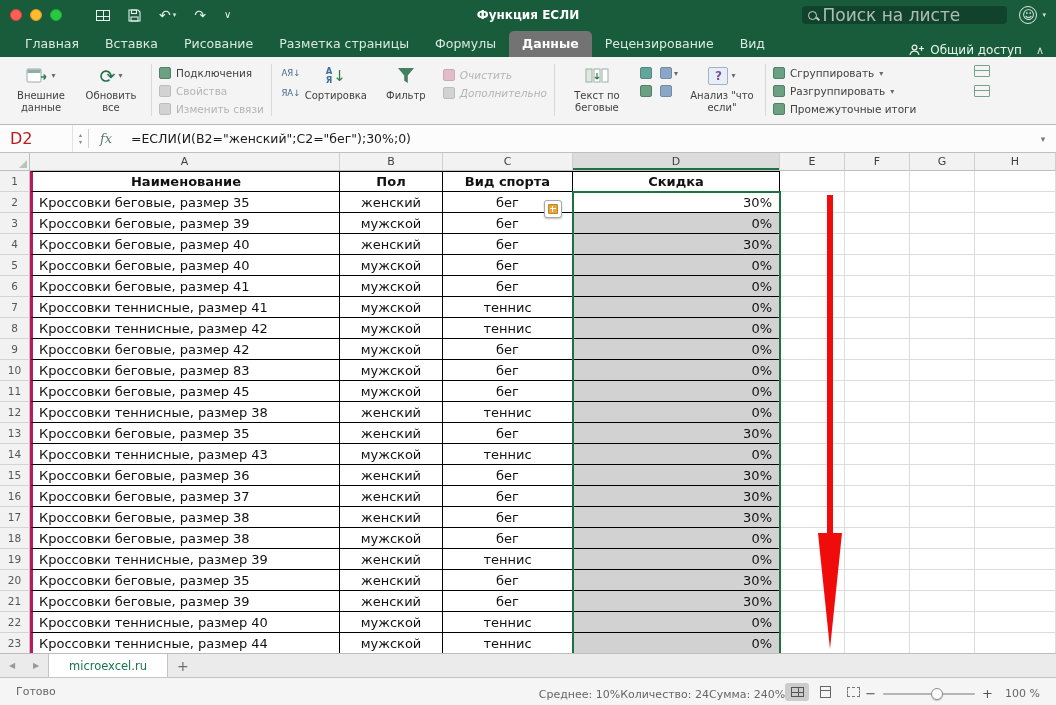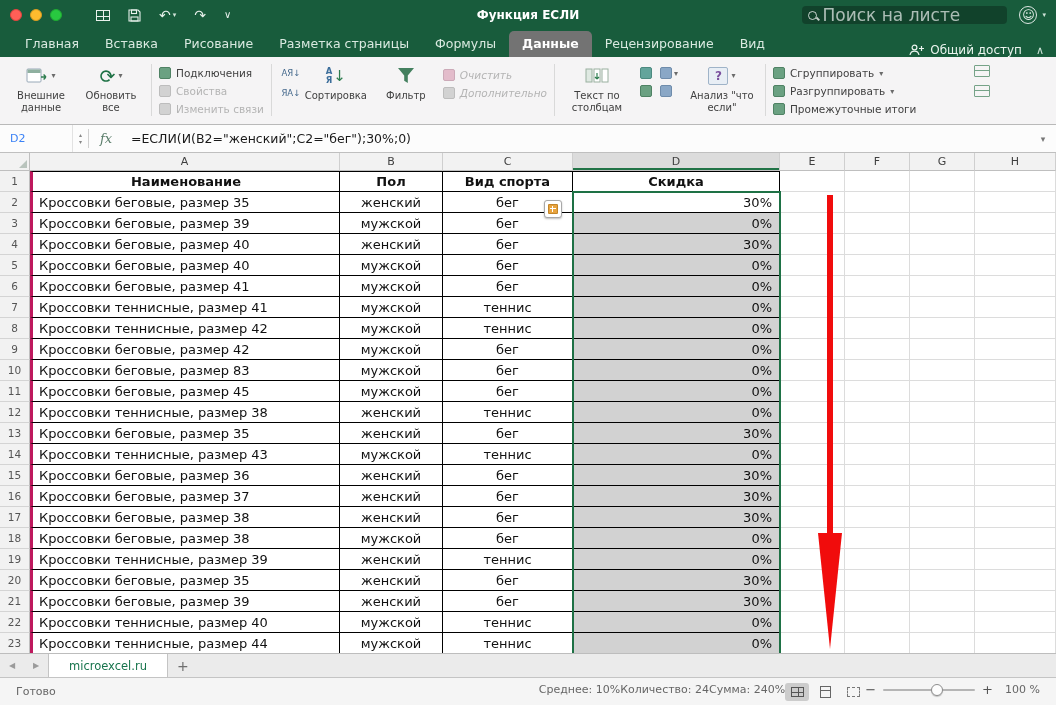--- a/index.html
+++ b/index.html
@@ -59,21 +59,21 @@
   .minigrid .mgi { display:flex; align-items:center; gap:2px; }
   .sorticon { display:flex; align-items:center; gap:1px; }
   .sorticon .letters { display:flex; flex-direction:column; font-size:8.5px; font-weight:bold; color:#3c6e9b; line-height:1.05; }
   .sorticon .sarrow { font-size:15px; color:#2e7d4f; line-height:1; }
   .whatif { width:20px; height:18px; background:#e8eef5; border:1px solid #9fb3c8; border-radius:2px; display:flex; align-items:center; justify-content:center; font-weight:bold; font-size:12px; color:#7a4f9e; }
   .rgroup.last { margin-left:auto; margin-right:56px; }
   .detailic { width:16px; height:12px; border:1px solid #76a388; background:linear-gradient(#76a388,#76a388) 0 4px/100% 1px no-repeat; border-radius:1px; }
 
   
   .fbar { height:28px; background:#fcfcfc; border-bottom:1px solid #bfbfbf; display:flex; align-items:stretch; }
-  .namebox { width:72px; display:flex; align-items:center; padding-left:10px; font-size:11px; color:#3b82f6; }
+  .namebox { width:72px; display:flex; align-items:center; padding-left:10px; font-size:16px; color:#b91c1c; }
   .stepper { width:16px; display:flex; flex-direction:column; align-items:center; justify-content:center; font-size:6px; color:#888; line-height:1.1; border-left:1px solid #e2e2e2; }
   .fdiv { width:1px; background:#d0d0d0; margin:4px 0; }
   .fx { width:34px; display:flex; align-items:center; justify-content:center; font-family:"DejaVu Serif","Liberation Serif",serif; font-style:italic; font-size:13px; color:#5a7d6a; }
   .ftext { flex:1; display:flex; align-items:center; font-size:12.5px; color:#1a1a1a; padding-left:8px; white-space:nowrap; overflow:hidden; }
   .fexpand { width:26px; display:flex; align-items:center; justify-content:center; color:#777; font-size:9px; }
 
   
   .grid { position:relative; height:500px; overflow:hidden; background:#fff; }
   .colstrip { display:flex; height:18px; }
   .corner { width:30px; background:#f2f2f2; border-right:1px solid #bfbfbf; border-bottom:1px solid #bfbfbf; position:relative; flex:none; }
@@ -102,21 +102,21 @@
      background-size:6px 1.4px,1.4px 6px; background-position:center,center; background-repeat:no-repeat; }
 
   
   .sheettabs { height:24px; background:#ebebeb; border-top:1px solid #bdbdbd; display:flex; align-items:stretch; }
   .tnav { width:24px; display:flex; align-items:center; justify-content:center; color:#9a9a9a; font-size:8px; }
   .stab { background:#fff; border-left:1px solid #c4c4c4; border-right:1px solid #c4c4c4; padding:0 20px; display:flex; align-items:center; font-size:11.5px; color:#17744c; }
   .addtab { width:30px; display:flex; align-items:center; justify-content:center; color:#6e6e6e; font-size:14px; }
 
   
   .statusbar { height:28px; background:#f5f5f5; border-top:1px solid #c4c4c4; display:flex; align-items:center; padding:0 16px; font-size:11px; color:#666; }
-  .sright { margin-left:auto; display:flex; align-items:flex-start; }
+  .sright { margin-left:auto; display:flex; align-items:flex-end; }
   .stat { white-space:nowrap; }
   .vicons { display:flex; align-items:center; gap:4px; }
   .vicon { width:24px; height:18px; border-radius:3px; display:flex; align-items:center; justify-content:center; }
   .vicon.active { background:#cccccc; }
   .vi-normal { width:13px; height:10px; border:1px solid #555;
      background:linear-gradient(#555,#555) 6px 0/1px 100% no-repeat, linear-gradient(#555,#555) 0 4px/100% 1px no-repeat; }
   .vi-page { width:11px; height:12px; border:1px solid #666; background:linear-gradient(#666,#666) 0 3px/100% 1px no-repeat; }
   .vi-break { width:13px; height:10px; border:1px dashed #777; }
   .zoomer { display:flex; align-items:center; gap:7px; }
   .zbtn { color:#555; font-size:13px; line-height:1; }
@@ -266,21 +266,21 @@
   <div class="rgroup">
     <div class="rbig" style="width:70px;">
       <span class="icrow">
         <svg width="24" height="18" viewBox="0 0 24 18">
           <rect x="1" y="2" width="6" height="13" fill="#dfe9e2" stroke="#9ab0a0"></rect>
           <rect x="9" y="2" width="6" height="13" fill="#fff" stroke="#9ab0a0"></rect>
           <rect x="17" y="2" width="6" height="13" fill="#fff" stroke="#9ab0a0"></rect>
           <path d="M12 6v6m0 0l-2-2m2 2l2-2" stroke="#2e7d4f" stroke-width="1.2" fill="none"></path>
         </svg>
       </span>
-      <span class="rlabel">Текст по столбцам</span>
+      <span class="rlabel">Текст по беговые</span>
     </div>
     <div class="minigrid">
       <span class="mgi">
           <span class="sq teal"></span>
         </span>
       <span class="mgi">
           <span class="sq blue"></span>
           <span class="caret">▾</span>
         </span>
       <span class="mgi">

